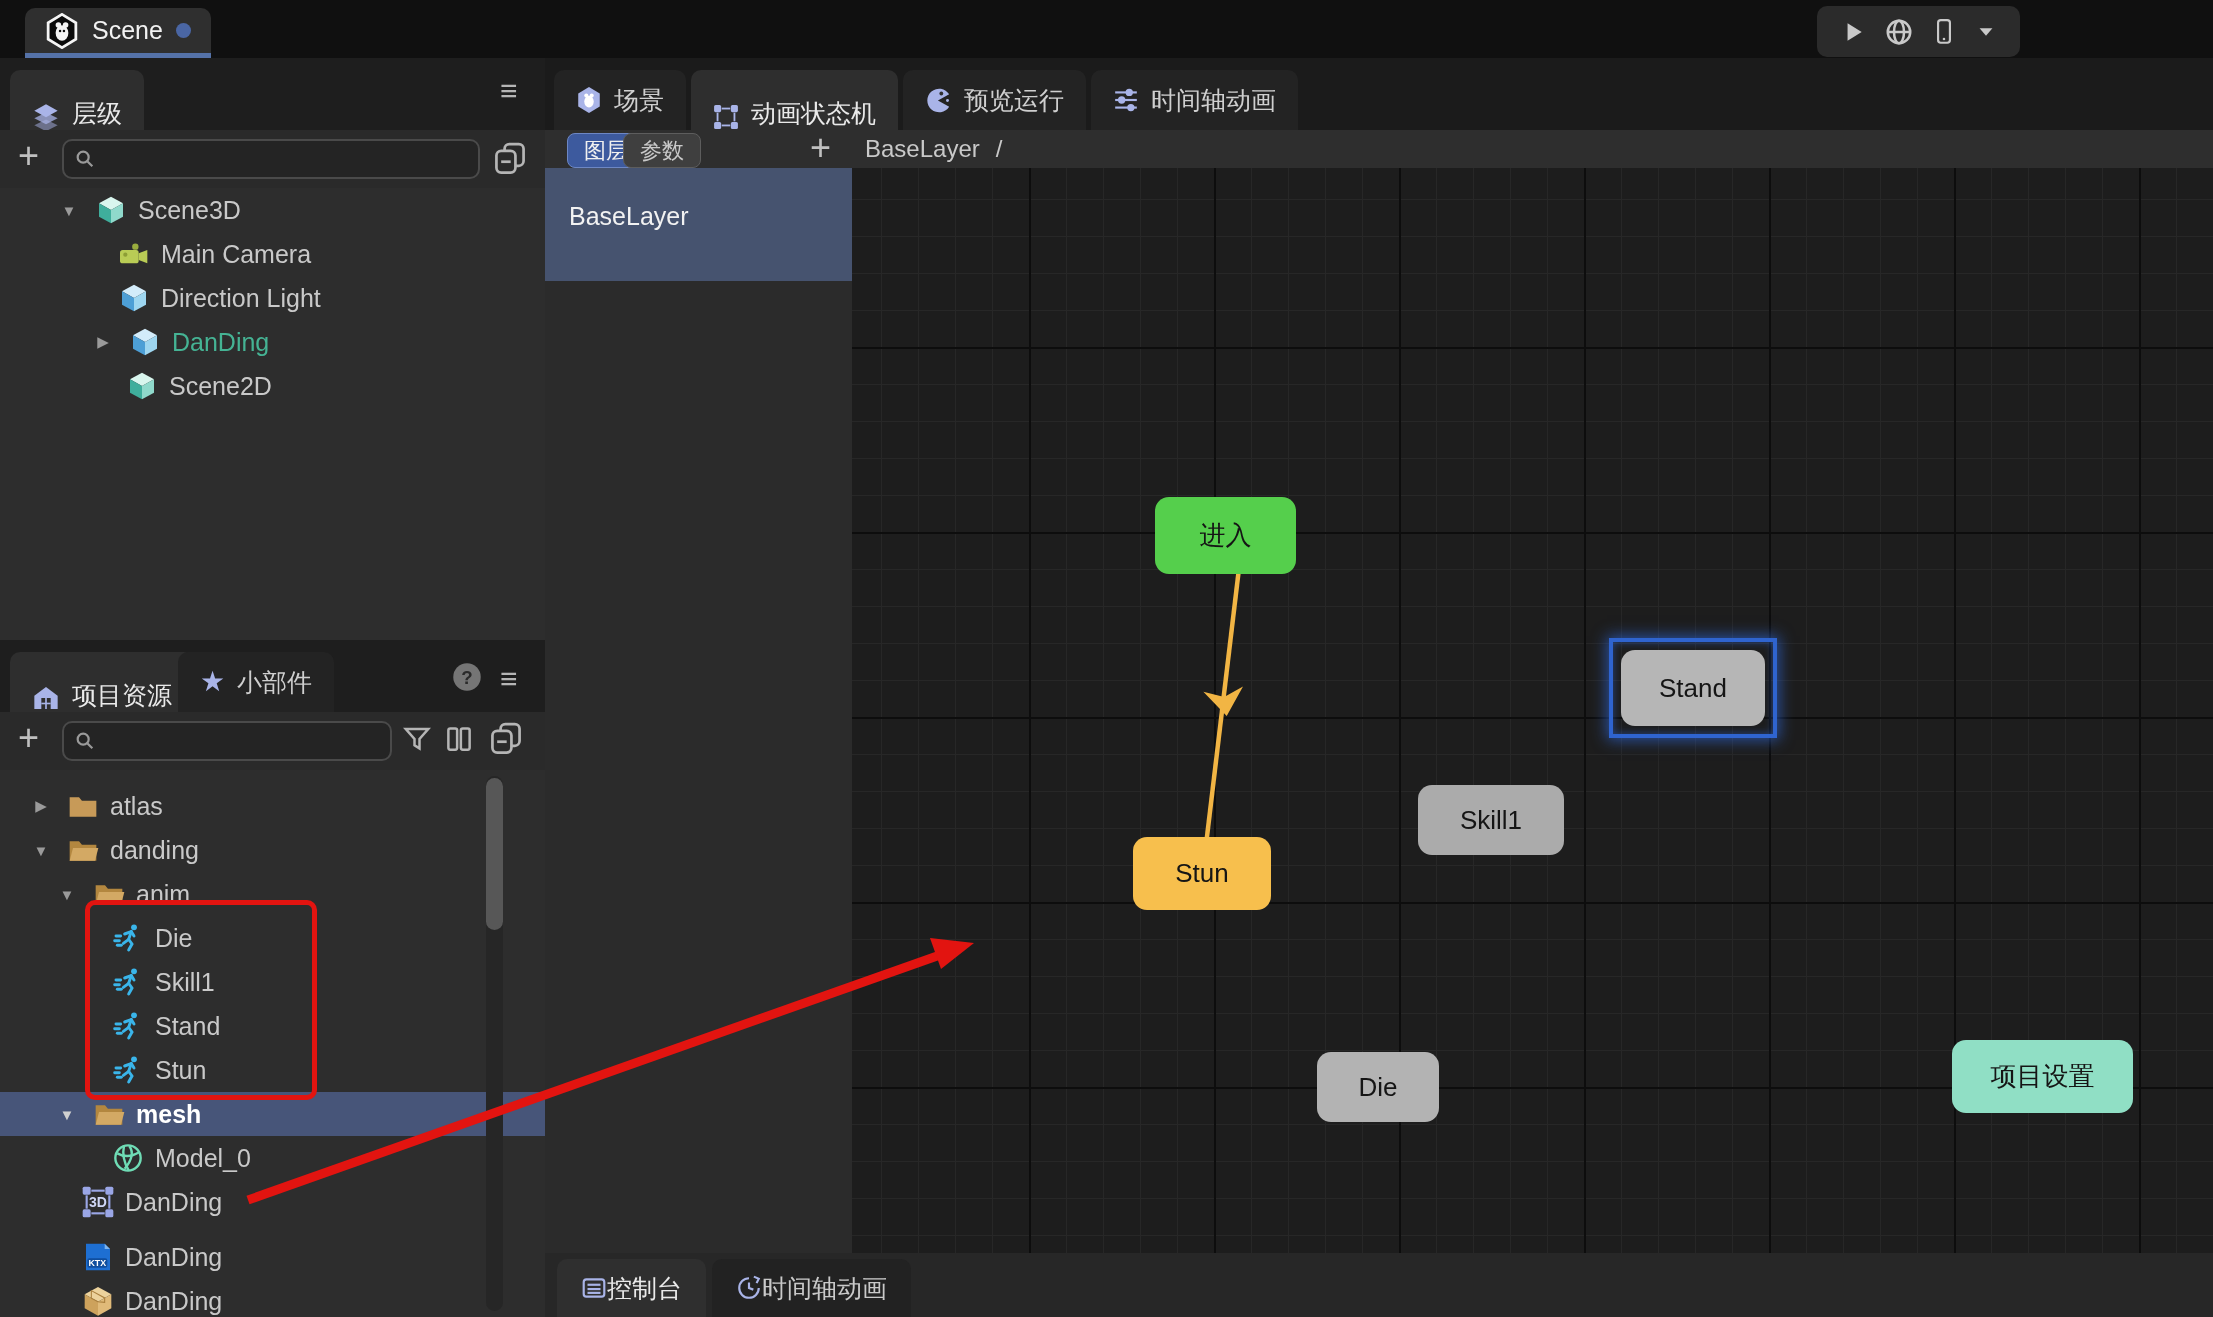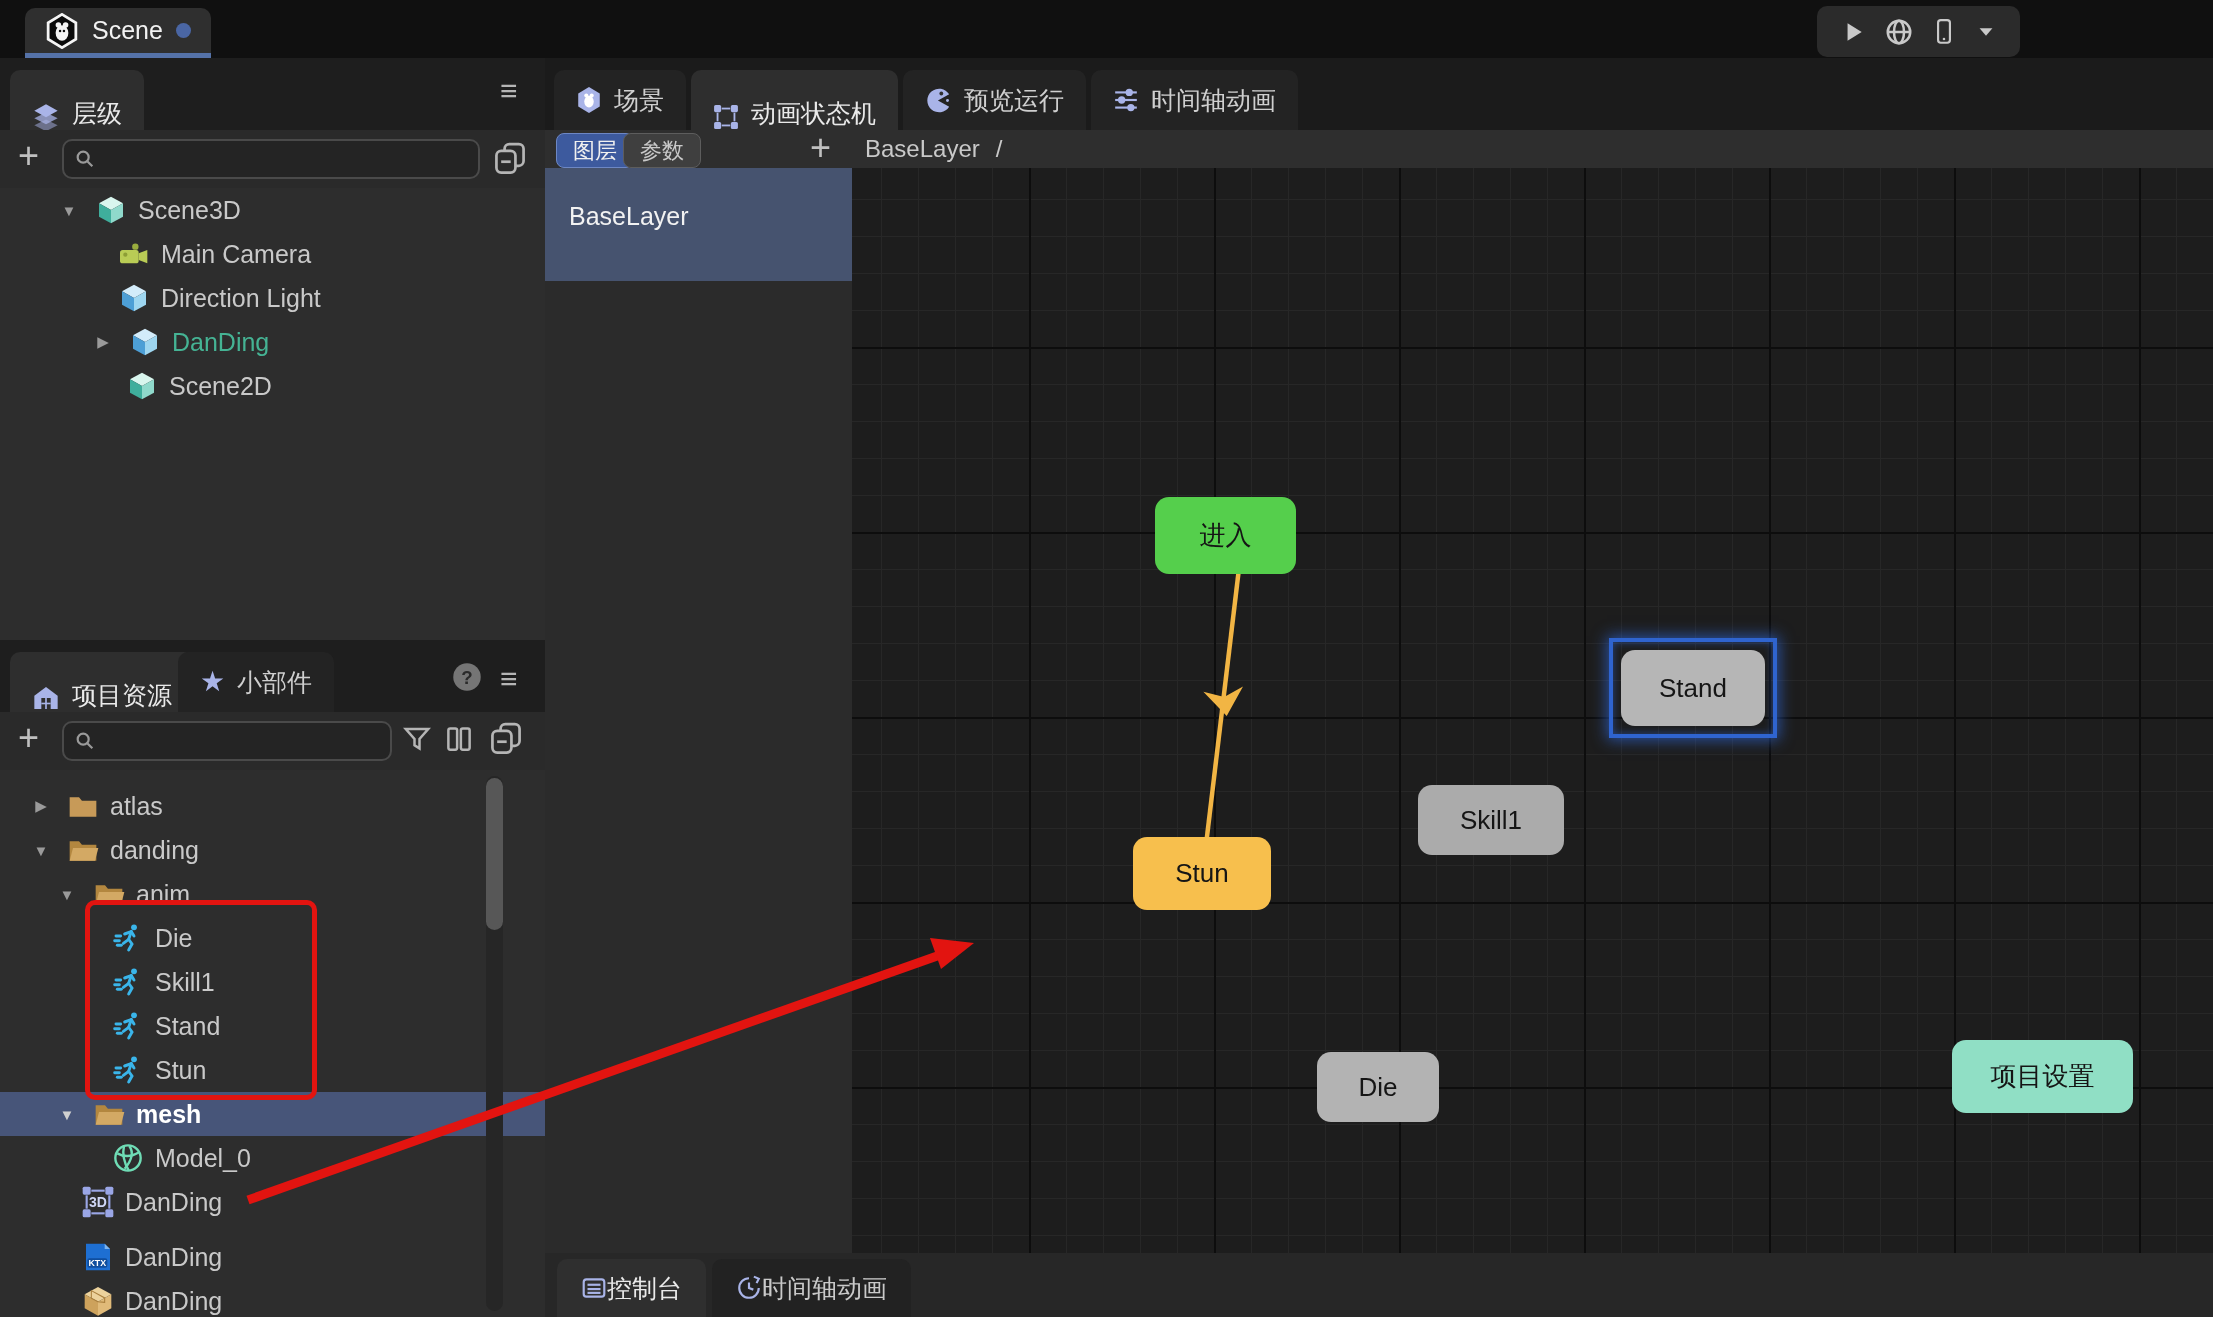--- a/index.html
+++ b/index.html
@@ -475,21 +475,21 @@
             <circle cx="8" cy="12" r="2.4" fill="#a9b4e8"></circle>
             <line x1="2" y1="19" x2="22" y2="19"></line>
             <circle cx="16.5" cy="19" r="2.4" fill="#a9b4e8"></circle>
           </svg>
         </span>
       <span>时间轴动画</span>
     </div>
   </div>
 
   <div id="subheader" class="abs">
-    <span class="pill blue abs" style="left:11px;top:3px;">图层</span>
+    <span class="pill blue abs" style="left:22px;top:3px;">图层</span>
     <span class="pill gray abs" style="left:78px;top:3px;">参数</span>
     <span class="abs plus-glyph" style="left:265px;top:0px;">+</span>
     <div class="abs" style="left:320px;top:5px;display:flex;gap:16px;font-size:24px;color:#c9c9c9;">
       <span>BaseLayer</span>
       <span>/</span>
     </div>
   </div>
 
   <div id="layer-list" class="abs">
     <div id="layer-item">BaseLayer</div>

